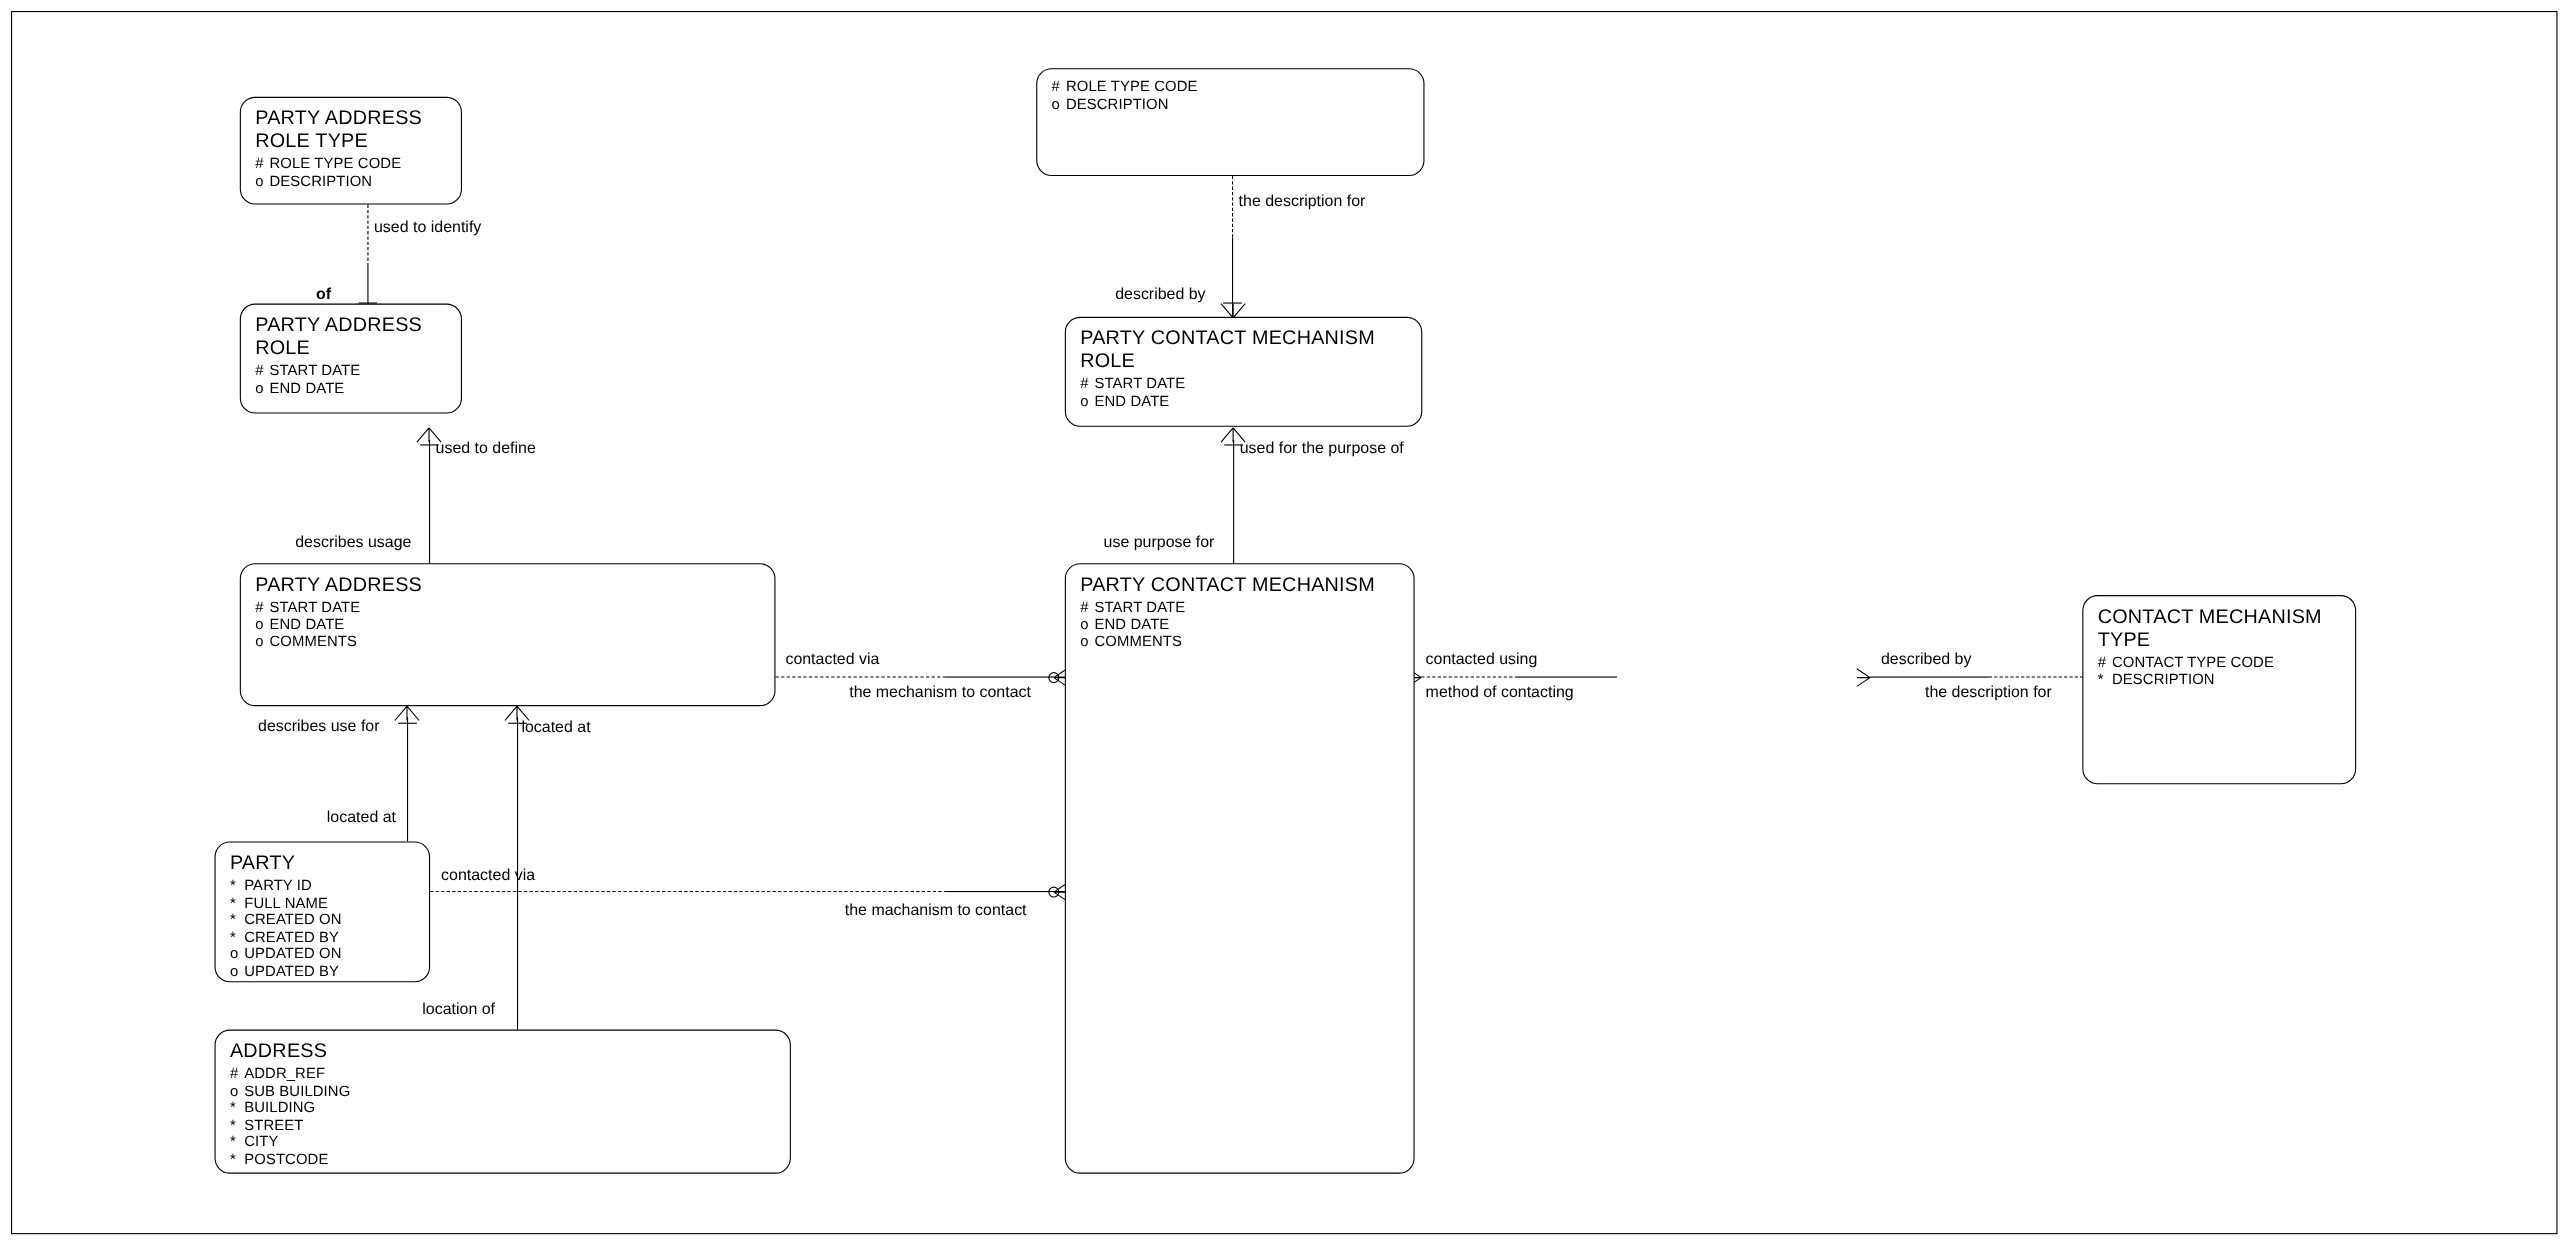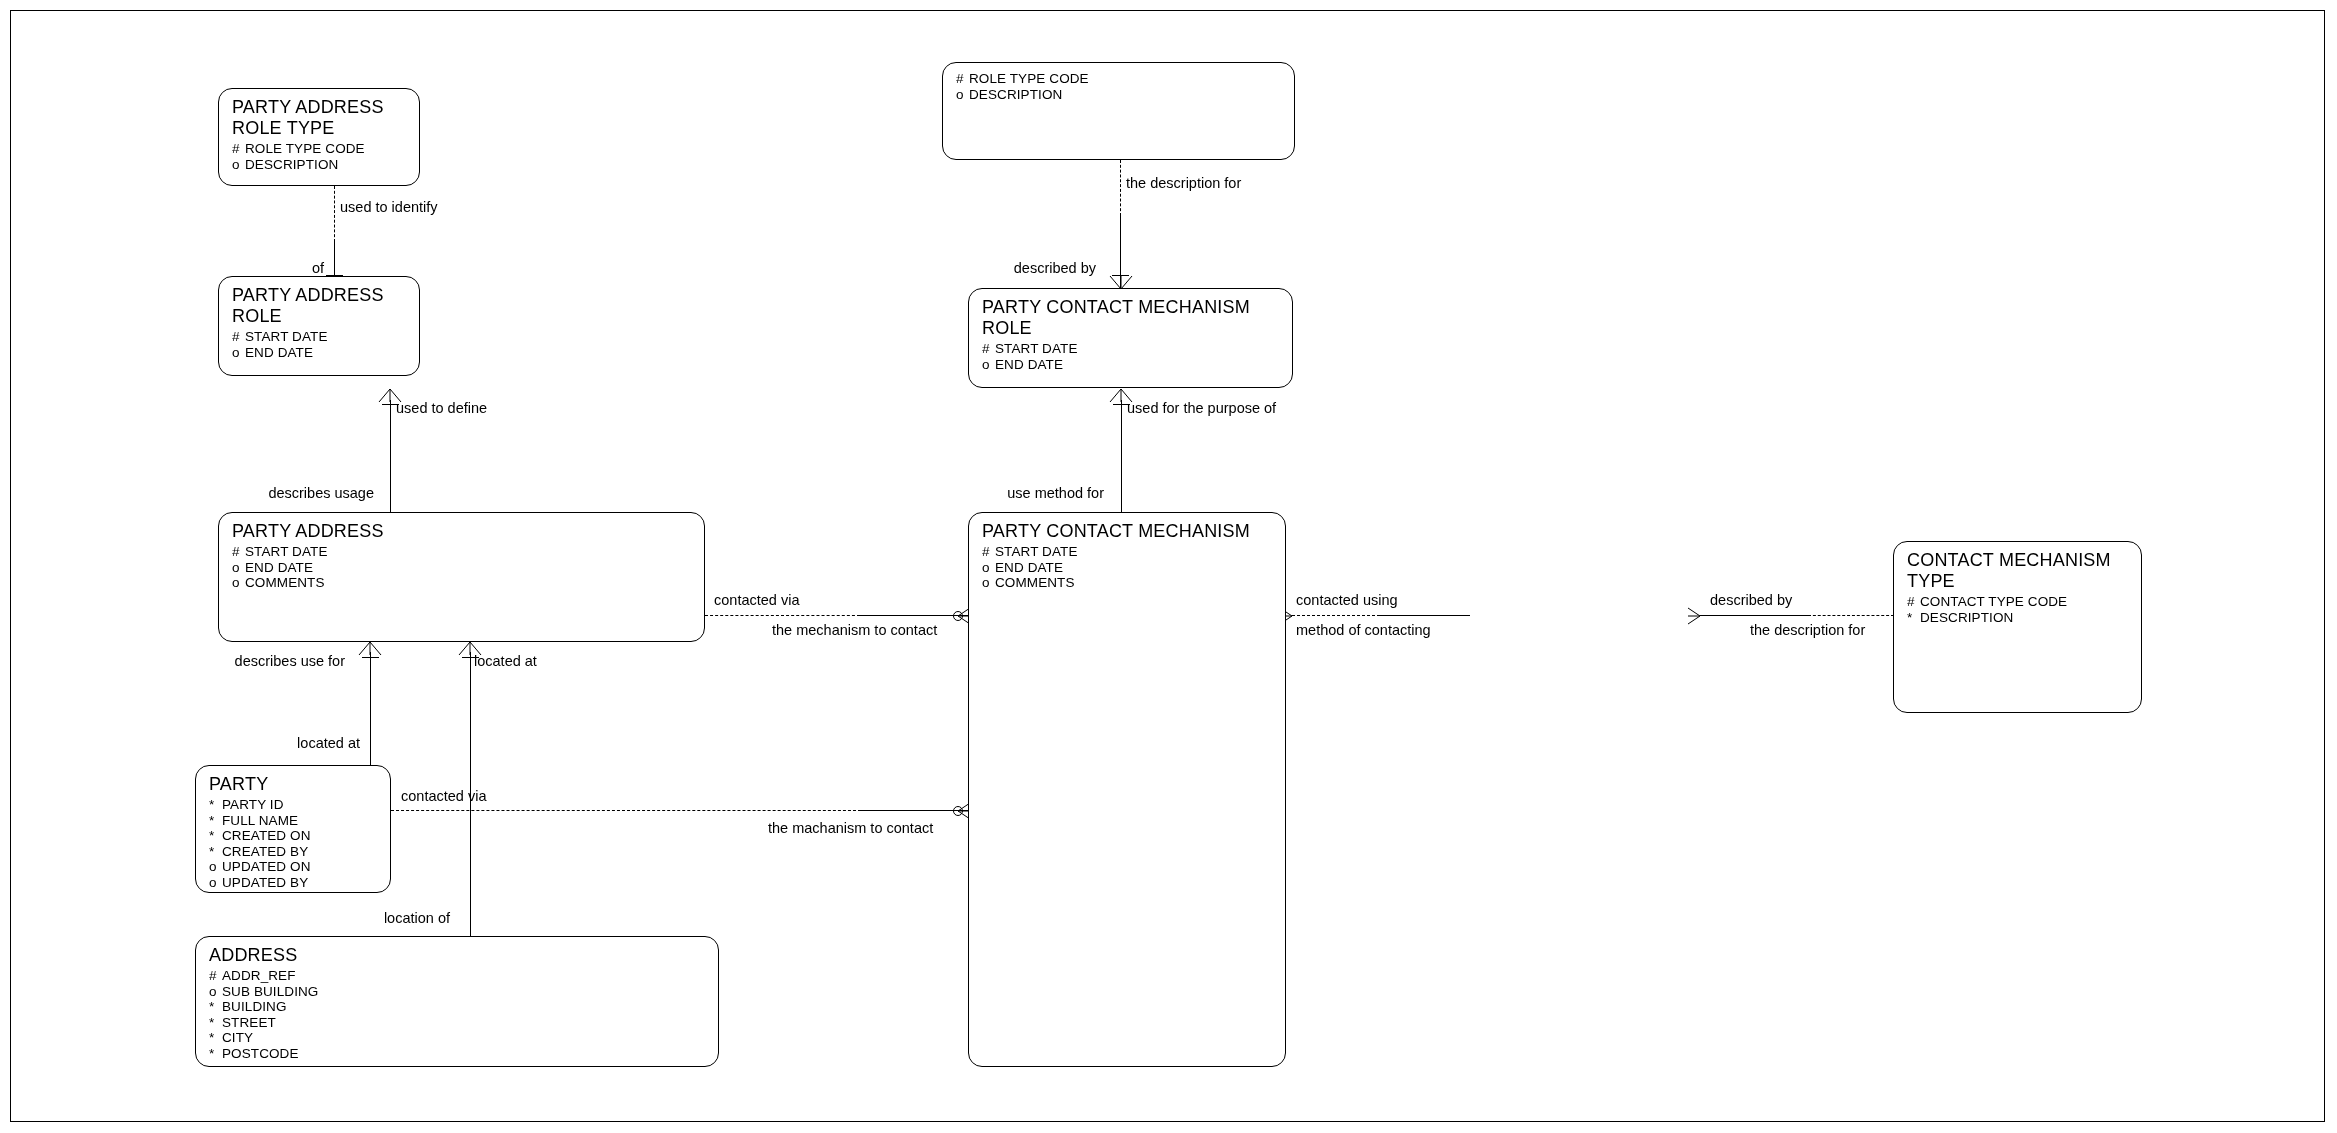--- a/index.html
+++ b/index.html
@@ -163,21 +163,21 @@
   <div class="ln ln-v" style="left:334px; top:242px; height:46px;"></div>
 
   <div class="ln ln-h" style="left:326px; top:275px; width:17px;"></div>
 
   <div class="crow" style="left:320px; top:276px;">
     <svg width="30" height="16">
         <path d="M15,13 L4,0 M15,13 L15,0 M15,13 L26,0" stroke="#000" fill="none" stroke-width="1"></path>
       </svg>
   </div>
   <div class="lbl" style="left:340px; top:199px;">used to identify</div>
-  <div class="lbl" style="left:324px; top:260px; transform:translateX(-100%);">of</div>
+  <div class="lbl" style="left:301px; top:260px; transform:translateX(-100%);font-weight:bold;">of</div>
 
   <div class="crow" style="left:375px; top:388px;">
     <svg width="30" height="16">
         <path d="M15,1 L4,14 M15,1 L15,14 M15,1 L26,14" stroke="#000" fill="none" stroke-width="1"></path>
       </svg>
   </div>
   <div class="ln ln-h" style="left:382px; top:404px; width:17px;"></div>
   <div class="ln ln-v" style="left:390px; top:400px; height:113px;"></div>
   <div class="lbl" style="left:396px; top:400px;">used to define</div>
   <div class="lbl" style="left:374px; top:485px; transform:translateX(-100%);">describes usage</div>
@@ -214,21 +214,21 @@
   <div class="lbl" style="left:1096px; top:260px; transform:translateX(-100%);">described by</div>
 
   <div class="crow" style="left:1106px; top:388px;">
     <svg width="30" height="16">
         <path d="M15,1 L4,14 M15,1 L15,14 M15,1 L26,14" stroke="#000" fill="none" stroke-width="1"></path>
       </svg>
   </div>
   <div class="ln ln-h" style="left:1113px; top:404px; width:17px;"></div>
   <div class="ln ln-v" style="left:1121px; top:400px; height:113px;"></div>
   <div class="lbl" style="left:1127px; top:400px;">used for the purpose of</div>
-  <div class="lbl" style="left:1104px; top:485px; transform:translateX(-100%);">use method for</div>
+  <div class="lbl" style="left:1104px; top:485px; transform:translateX(-100%);">use purpose for</div>
 
   <div class="dash-h ln" style="left:705px; top:615px; width:155px; background:transparent;"></div>
   <div class="ln ln-h" style="left:860px; top:615px; width:108px;"></div>
   <div class="crow" style="left:948px; top:607px;">
     <svg width="28" height="18">
         <circle cx="10" cy="9" r="4.5" stroke="#000" fill="none" stroke-width="1"></circle>
         <path d="M22,1 L10,9 M22,9 L10,9 M22,17 L10,9" stroke="#000" fill="none" stroke-width="1"></path>
       </svg>
   </div>
   <div class="lbl" style="left:714px; top:592px;">contacted via</div>

